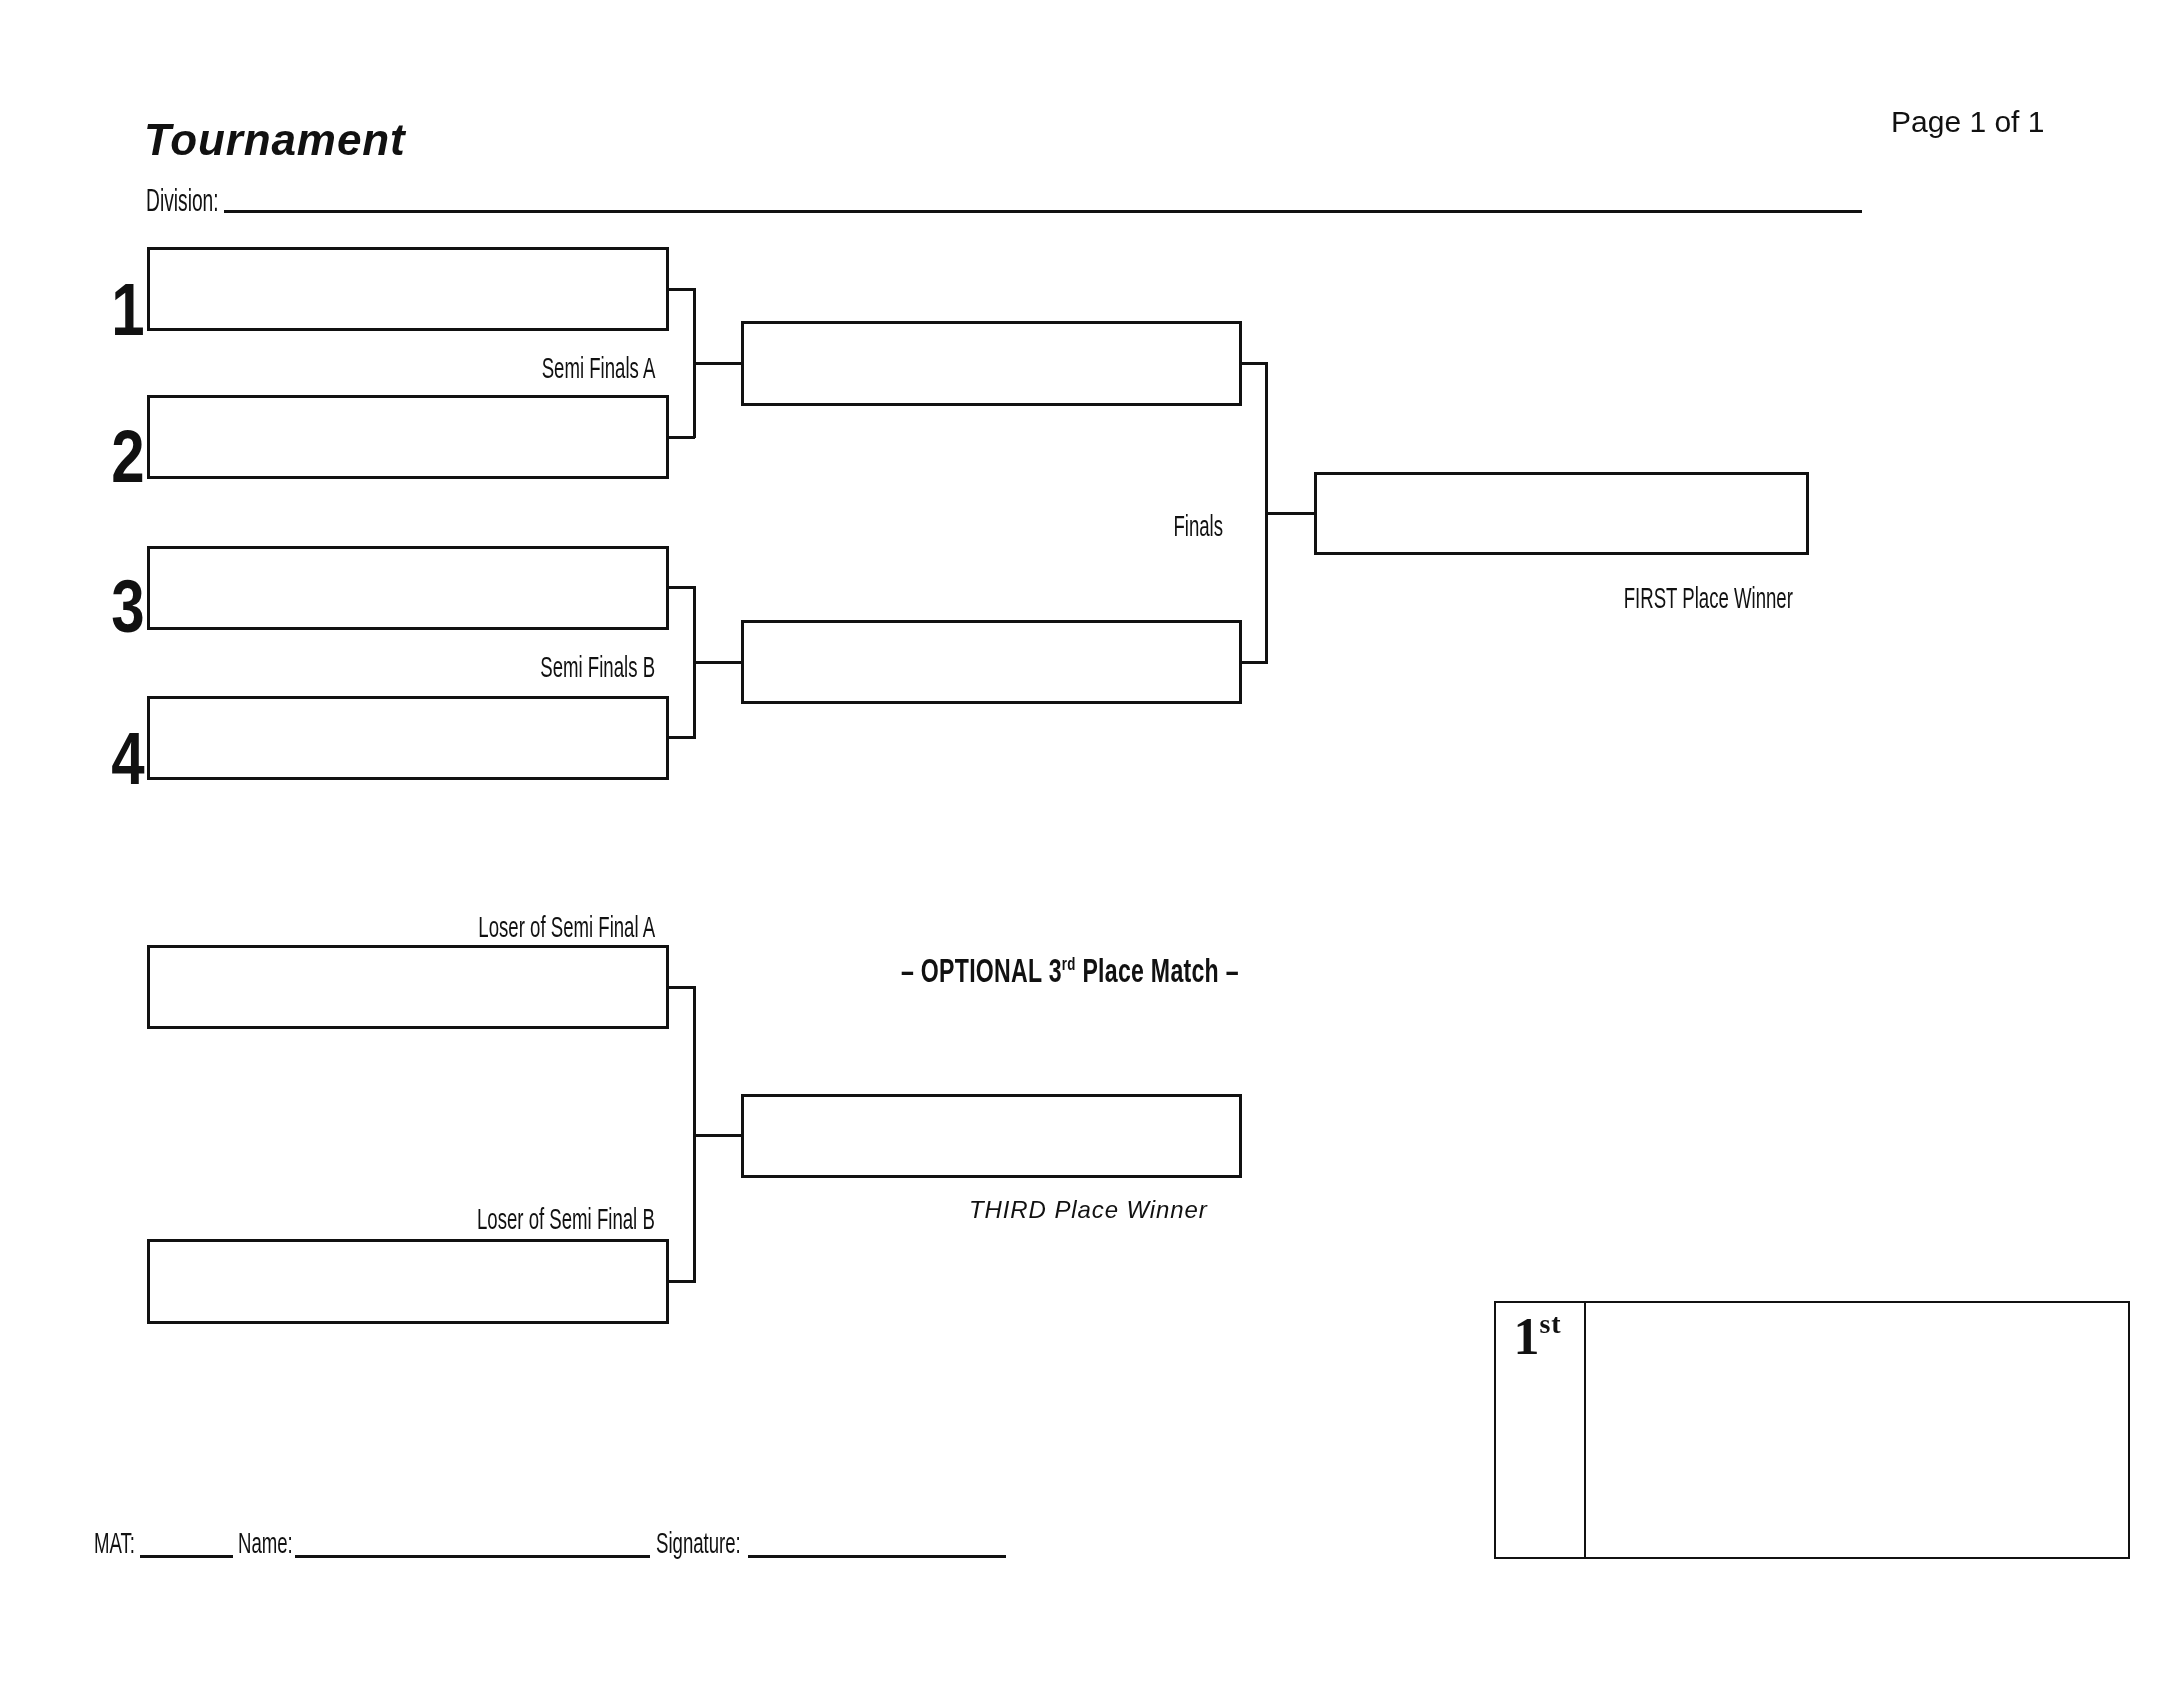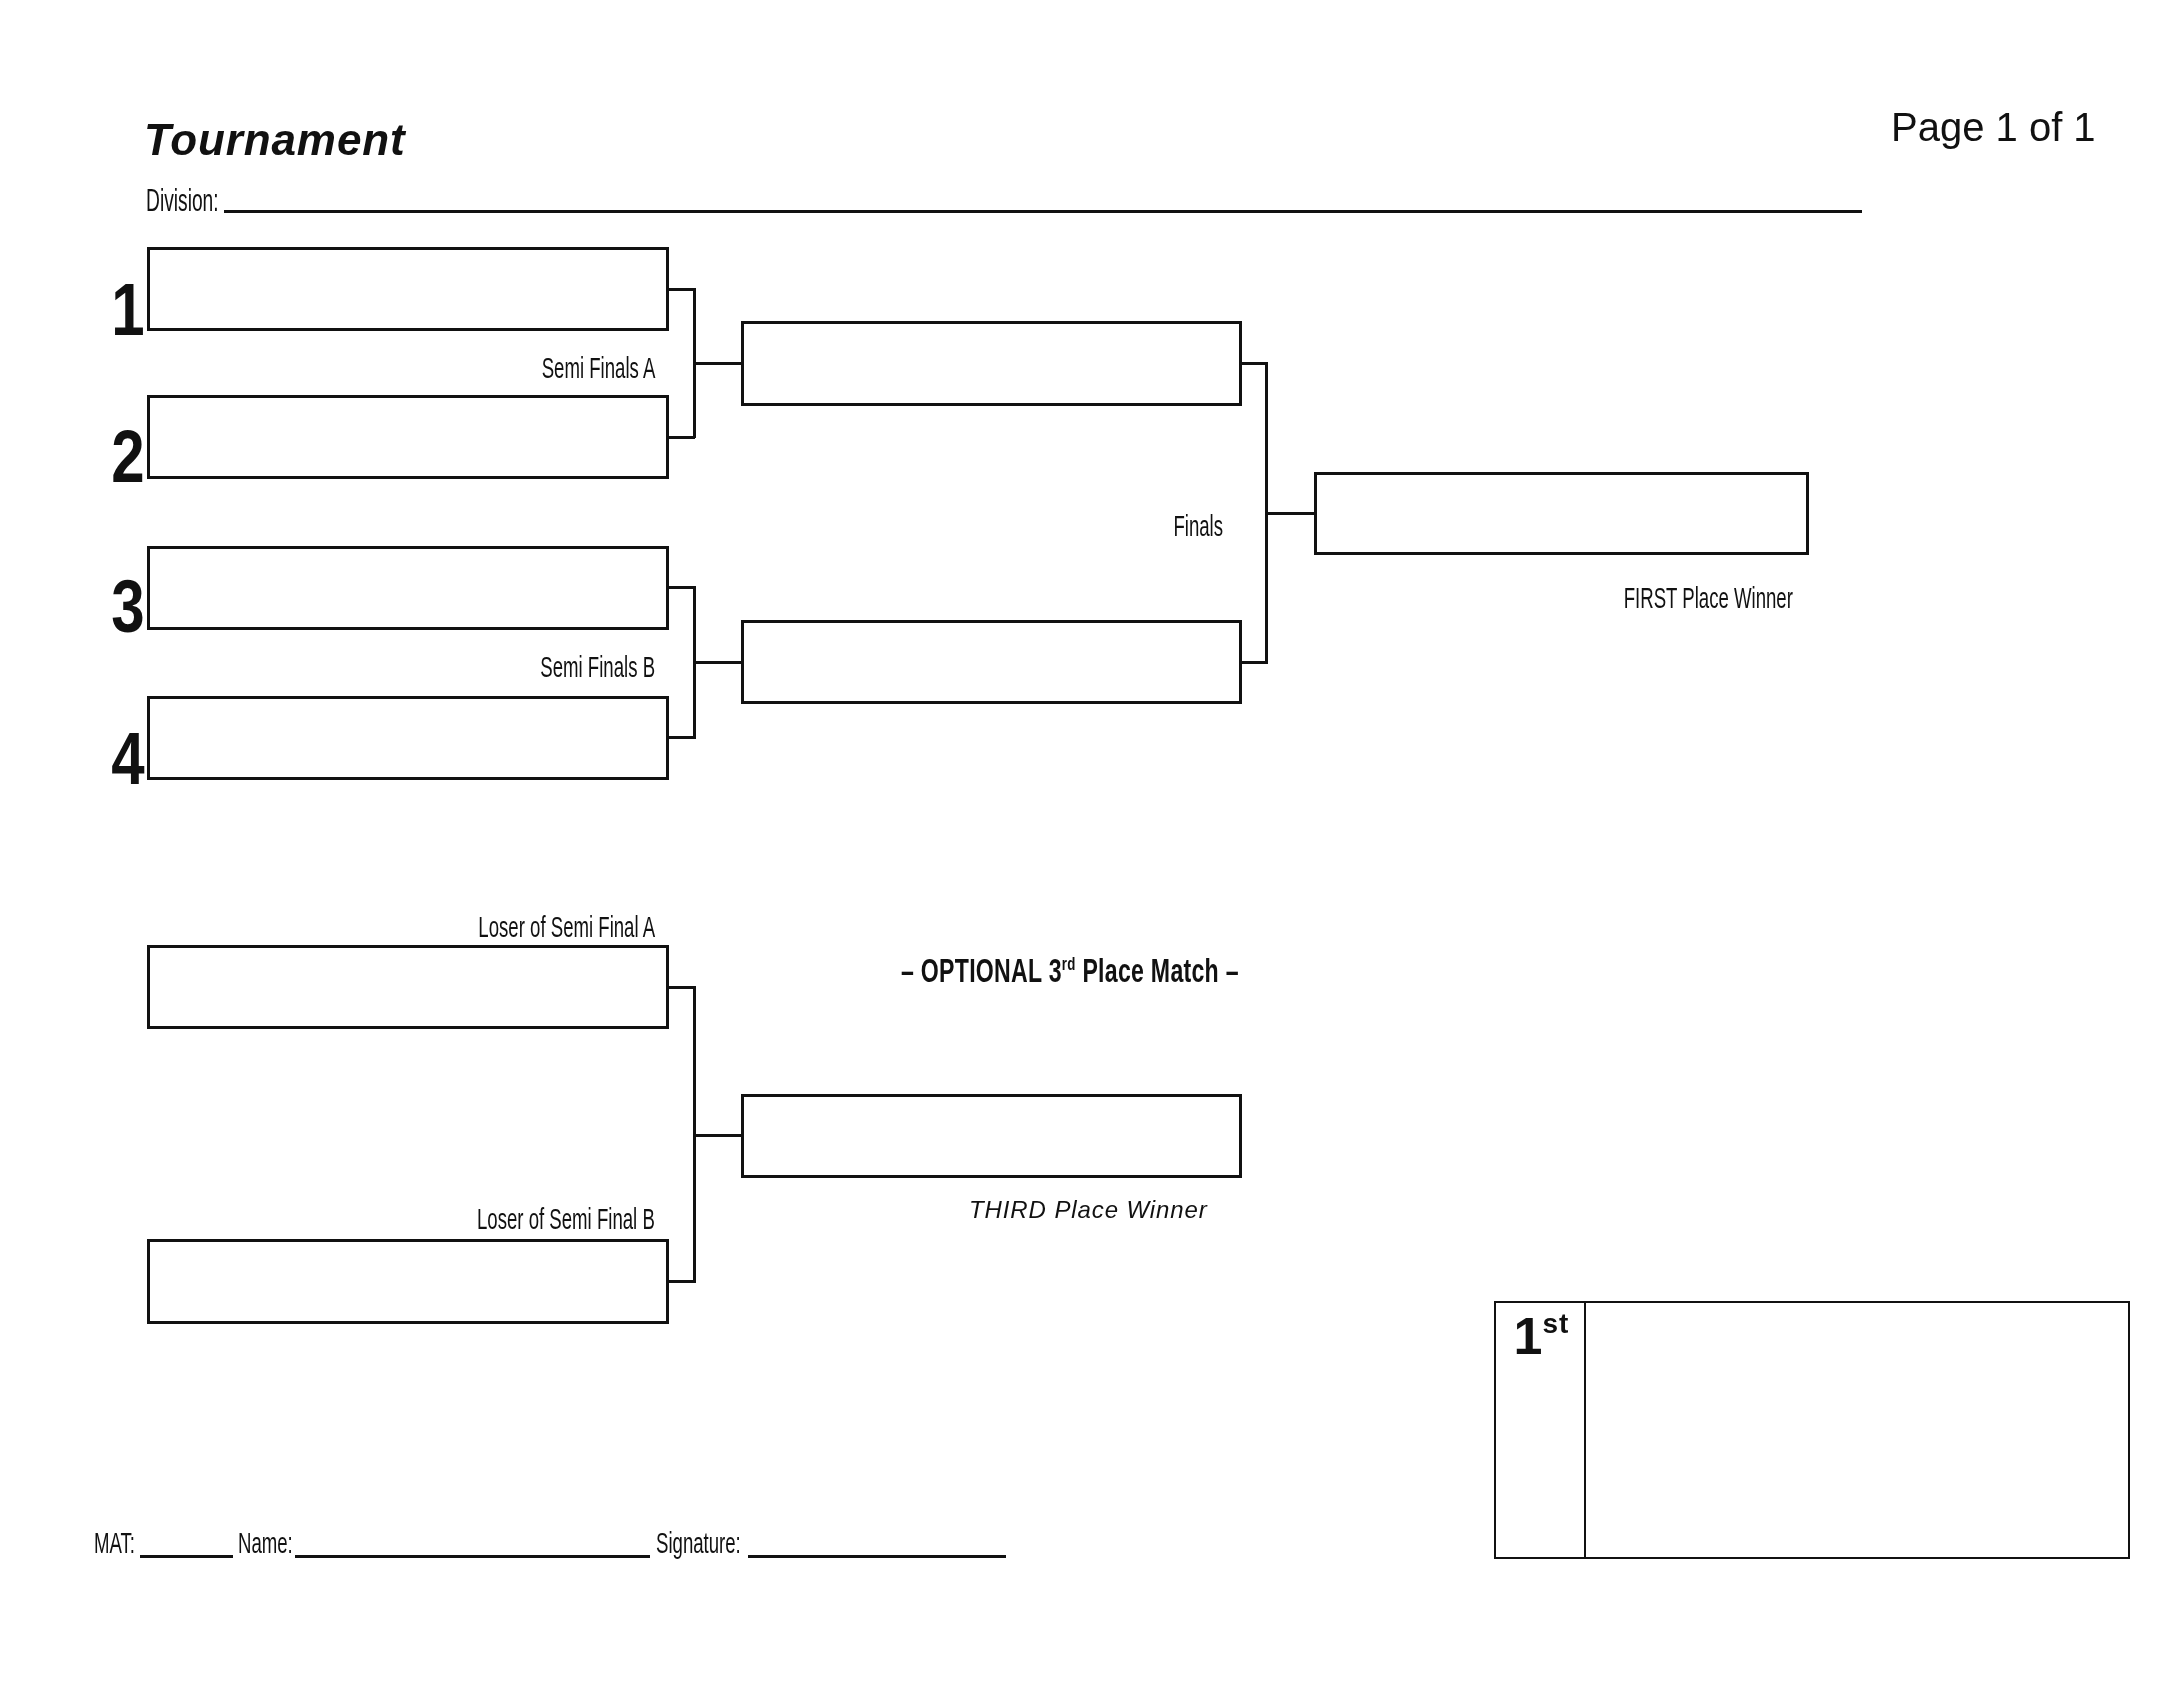--- a/index.html
+++ b/index.html
@@ -17,35 +17,35 @@
   .clabel.r{transform:scaleX(0.62);transform-origin:right center;text-align:right;}
   .clabel.l{transform:scaleX(0.62);transform-origin:left center;}
   .seednum{
     position:absolute;font-weight:bold;font-size:75px;line-height:1;
     transform:scaleX(0.8);transform-origin:right center;white-space:nowrap;
   }
   .script-title{
     position:absolute;font-family:Liberation Sans, sans-serif;font-style:italic;font-weight:bold;
     font-size:44px;line-height:1;letter-spacing:0.9px;
   }
-  .plain{position:absolute;font-size:40px;line-height:1;white-space:nowrap;}
+  .plain{position:absolute;font-size:30px;line-height:1;white-space:nowrap;}
   .opt-title{
     position:absolute;font-weight:bold;font-size:33px;line-height:1;white-space:nowrap;
     transform:scaleX(0.7);transform-origin:left center;letter-spacing:0.4px;
   }
   .opt-title .sup{font-size:19px;vertical-align:12.2px;}
   .italic-label{
     position:absolute;font-style:italic;font-size:24px;line-height:1;white-space:nowrap;letter-spacing:0.9px;
   }
   
   #results-table{
     position:absolute;left:1494px;top:1301px;width:636px;height:258px;
     border:2.6px solid #111111;box-sizing:border-box;display:flex;flex-direction:column;
   }
-  .rrow{flex:1;display:flex;border-bottom:2.6px solid #111111;box-sizing:border-box;}
+  .rrow{flex:1;display:flex;border-bottom:2.6px solid #111111;box-sizing:border-box;font-family:Liberation Serif, serif;}
   .rrow:last-child{border-bottom:none;}
   .rlabel{
     width:90px;border-right:2.6px solid #111111;box-sizing:border-box;
     padding:7px 0 0 17.5px;font-weight:bold;line-height:1;white-space:nowrap;
   }
   .rlabel .num{font-size:52px;}
   .rlabel .suf{font-size:28px;vertical-align:21px;letter-spacing:0.9px;}
   .rvalue{flex:1;}
 </style>
 </head>

